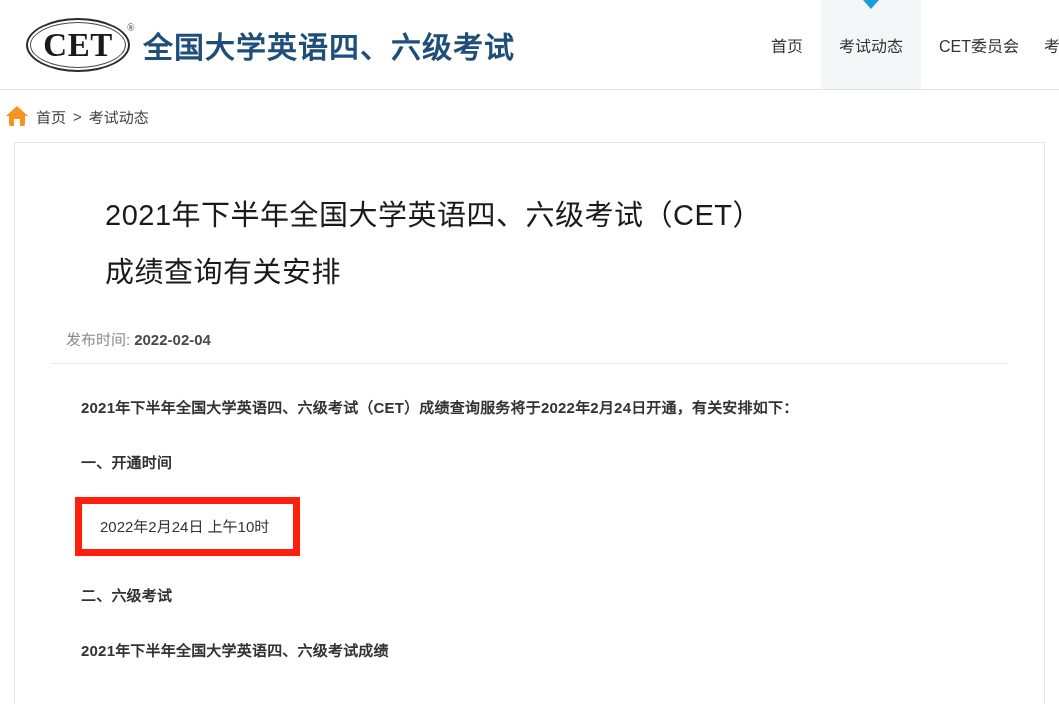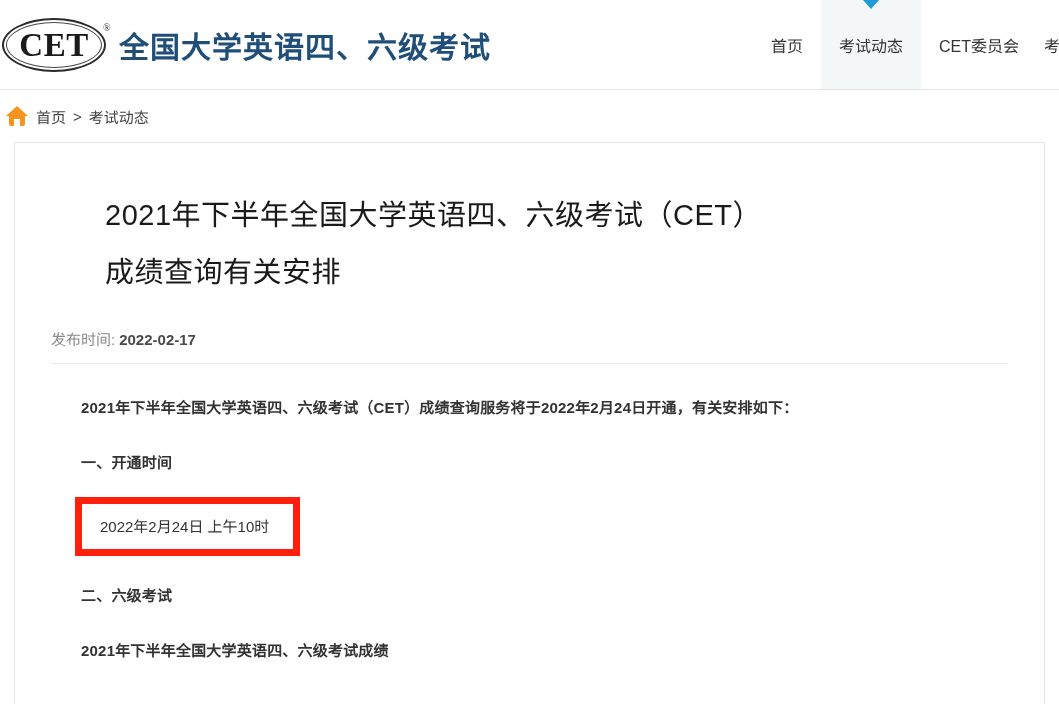--- a/index.html
+++ b/index.html
@@ -21,21 +21,21 @@
   .site-header {
     position: relative;
     height: 90px;
     box-sizing: border-box;
     border-bottom: 1px solid #e2e2e2;
     background: #ffffff;
   }
 
   .brand {
     position: absolute;
-    left: 0;
+    left: 24px;
     top: 8px;
     display: flex;
     align-items: center;
     height: 74px;
   }
 
   .logo-wrap {
     position: relative;
     width: 118px;
     height: 62px;
@@ -215,21 +215,21 @@
     letter-spacing: 0.5px;
   }
 
   .meta-row {
     margin: 28px 36px 0 36px;
     padding-bottom: 14px;
     font-size: 15px;
     color: #8a8a8a;
     border-bottom: 1px solid #ececec;
   }
-  .meta-label { color: #8a8a8a; }
+  .meta-label { color: #8a8a8a; margin-left: 15px; }
   .meta-value {
     color: #4a4a4a;
     font-weight: 700;
     margin-left: 4px;
   }
 
   .article-body {
     padding: 0 66px;
     font-size: 15px;
     color: #333333;
@@ -304,21 +304,21 @@
 </div>
 
 <div class="content-card">
 
   <h1 class="article-title">
     <span>2021年下半年全国大学英语四、六级考试（CET）</span><br>
     <span>成绩查询有关安排</span>
   </h1>
 
   <div class="meta-row">
-    <span class="meta-label">发布时间:</span><span class="meta-value">2022-02-17</span>
+    <span class="meta-label">发布时间:</span><span class="meta-value">2022-02-04</span>
   </div>
 
   <div class="article-body">
 
     <p class="para first">2021年下半年全国大学英语四、六级考试（CET）成绩查询服务将于2022年2月24日开通，有关安排如下：</p>
 
     <p class="para">一、开通时间</p>
 
     <div class="highlight-line">
       <span class="redbox">2022年2月24日 上午10时</span>

